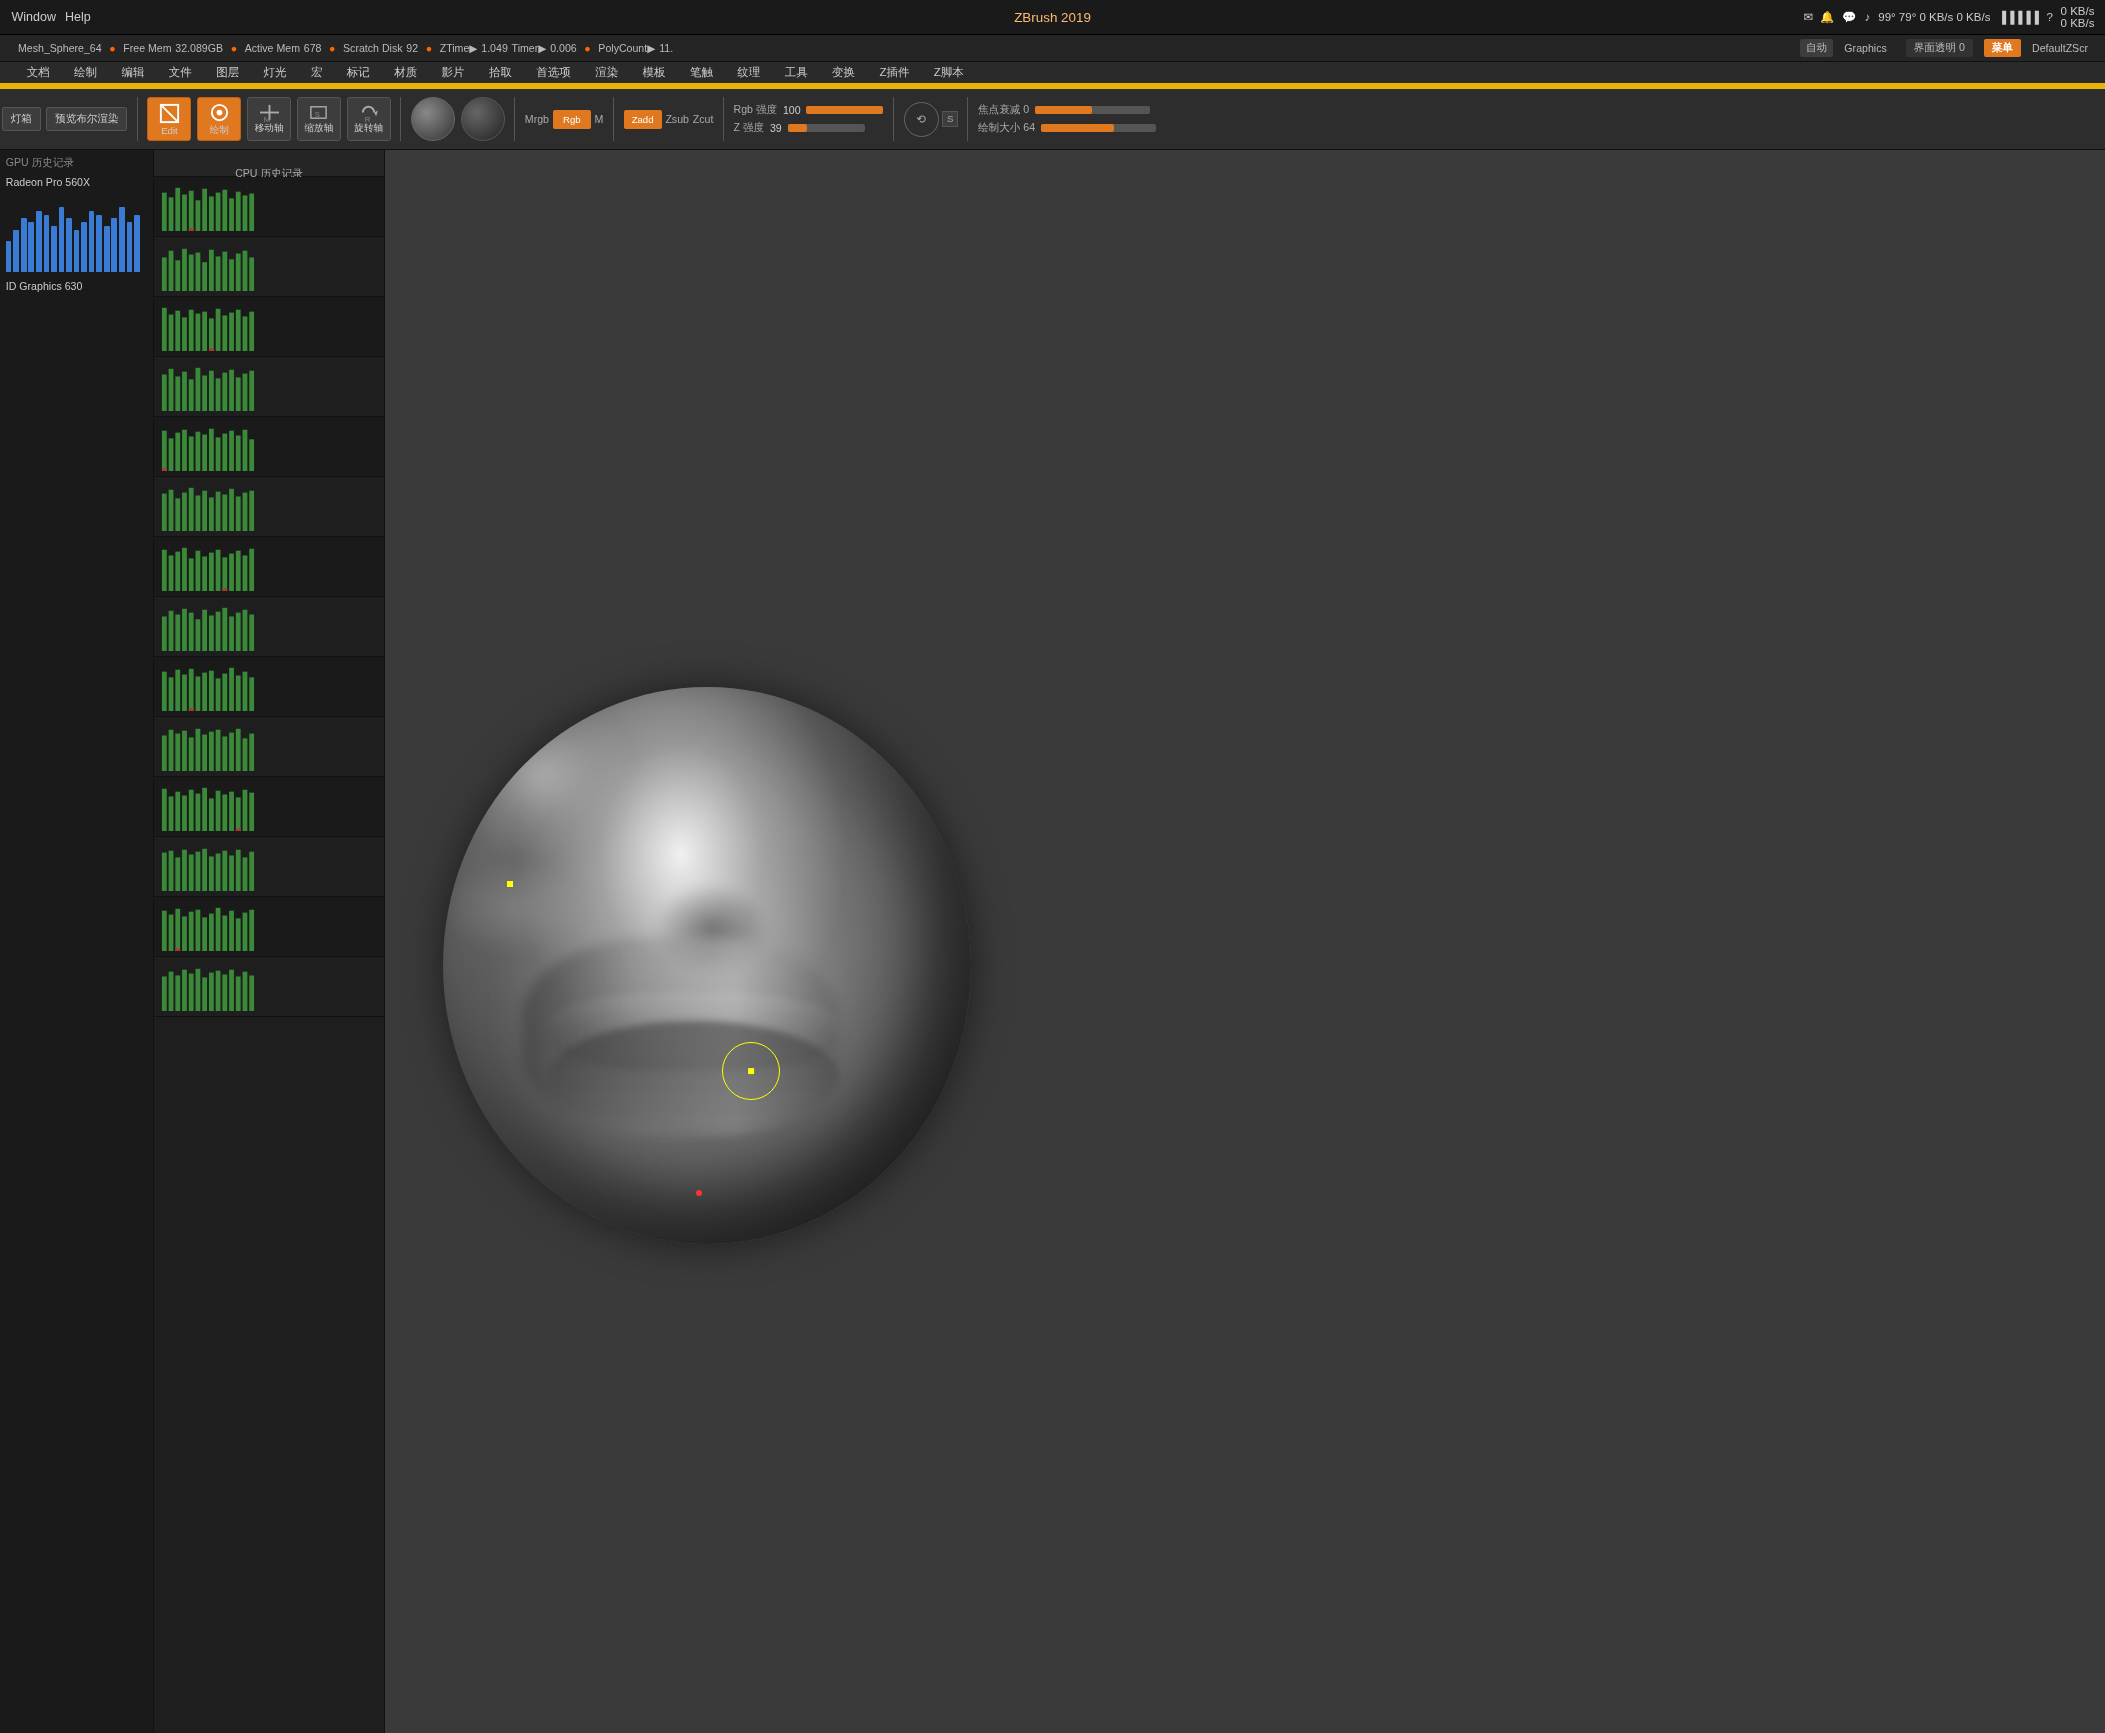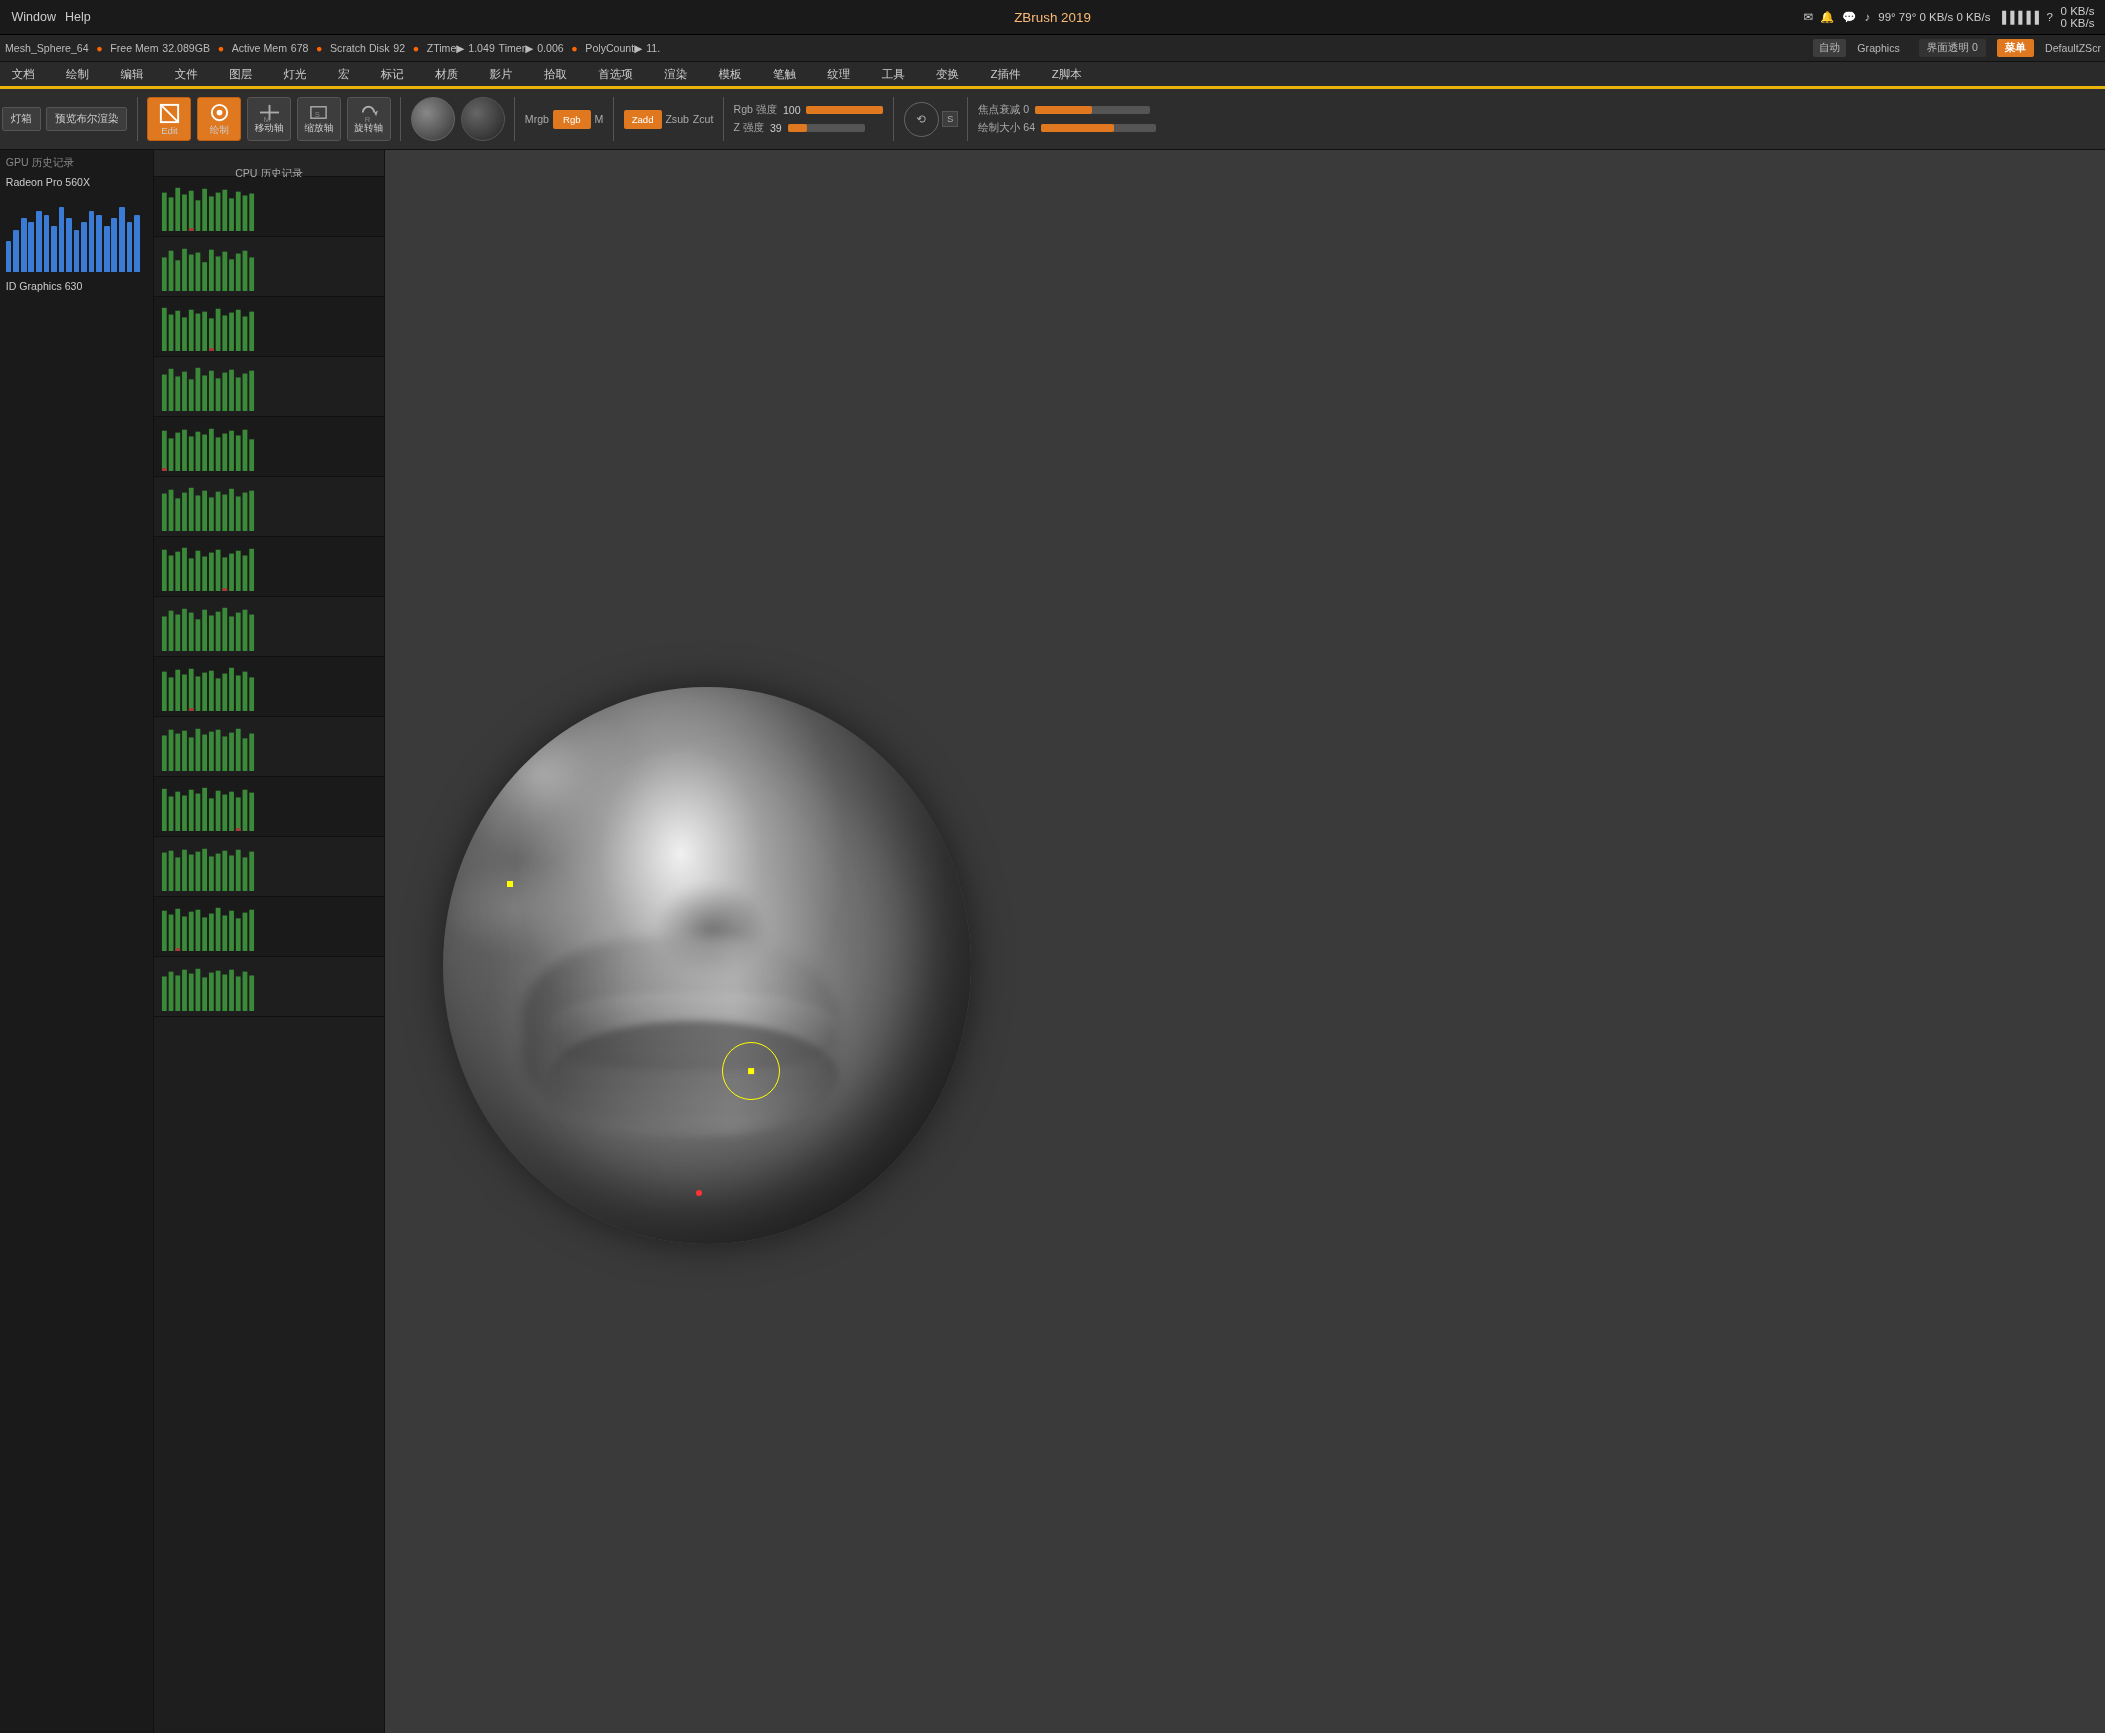--- a/index.html
+++ b/index.html
@@ -43,38 +43,38 @@
       color: #ccc;
       font-size: 11.5px;
     }
 
     
     #info-bar {
       height: 27px;
       background: #252525;
       display: flex;
       align-items: center;
-      padding: 0 5px;
+      padding: 0 18px;
       font-size: 10.6px;
       color: #aaa;
       gap: 3.8px;
       border-bottom: 1px solid #111;
     }
     #info-bar span { color: #bbb; }
     #info-bar .dot { color: #ff6600; margin: 0 3.8px; }
 
     
     #menu-bar {
       height: 27px;
       background: #2a2a2a;
       display: flex;
       align-items: center;
-      padding: 0 4px;
-      gap: 16px;
-      border-bottom: 3px solid #eab308;
+      padding: 0 19px;
+      gap: 9px;
+      border-bottom: 6px solid #eab308;
     }
     .menu-item {
       padding: 1.9px 7.7px;
       color: #ccc;
       font-size: 11.5px;
       cursor: pointer;
       border-radius: 1.9px;
     }
 
     

